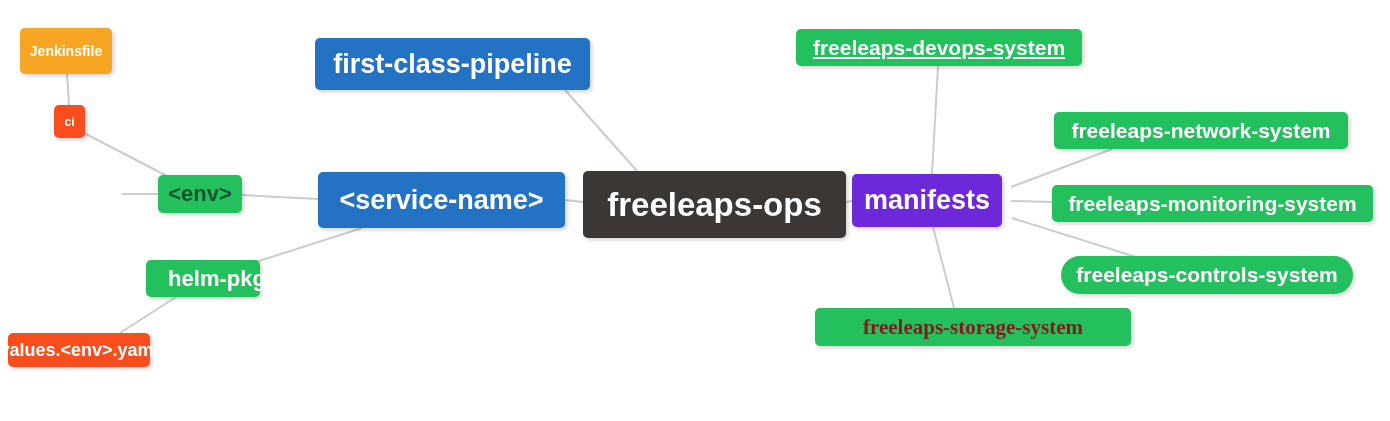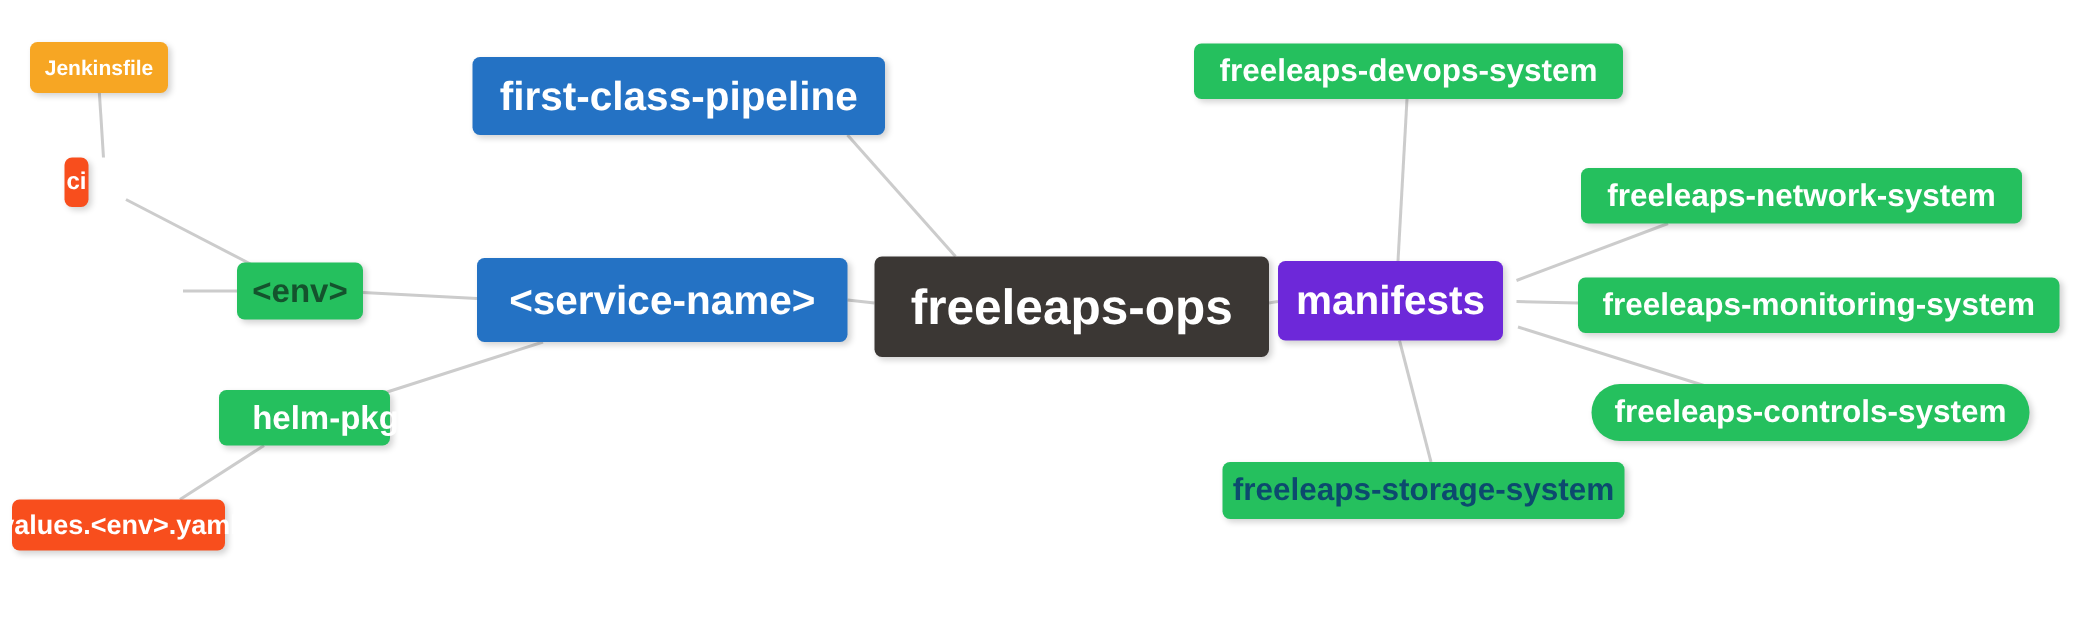--- a/index.html
+++ b/index.html
@@ -53,27 +53,27 @@
       <line x1="565" y1="90" x2="637" y2="171" stroke="#cccccc" stroke-width="2"></line>
       <line x1="565" y1="200" x2="583" y2="202" stroke="#cccccc" stroke-width="2"></line>
       <line x1="846" y1="202" x2="852" y2="201" stroke="#cccccc" stroke-width="2"></line>
       <line x1="932" y1="174" x2="938" y2="66" stroke="#cccccc" stroke-width="2"></line>
       <line x1="1011" y1="187" x2="1112" y2="149" stroke="#cccccc" stroke-width="2"></line>
       <line x1="1011" y1="201" x2="1052" y2="202" stroke="#cccccc" stroke-width="2"></line>
       <line x1="1012" y1="218" x2="1136" y2="257" stroke="#cccccc" stroke-width="2"></line>
       <line x1="933" y1="227" x2="954" y2="308" stroke="#cccccc" stroke-width="2"></line>
     </svg>
 
-  <div class="node" style="left: 20px; top: 28px; width: 92px; height: 34px; font-size: 14px; background: rgb(247, 166, 35); color: rgb(255, 255, 255);">Jenkinsfile</div>
-  <div class="node" style="left: 43px; top: 105px; width: 16px; height: 33px; font-size: 16px; background: rgb(248, 78, 29); color: rgb(255, 255, 255);">ci</div>
+  <div class="node" style="left: 20px; top: 28px; width: 92px; height: 46px; font-size: 14px; background: rgb(247, 166, 35); color: rgb(255, 255, 255);">Jenkinsfile</div>
+  <div class="node" style="left: 54px; top: 105px; width: 31px; height: 33px; font-size: 12px; background: rgb(248, 78, 29); color: rgb(255, 255, 255);">ci</div>
   <div class="node" style="left: 158px; top: 175px; width: 84px; height: 38px; font-size: 22px; background: rgb(37, 192, 94); color: #14532d;">&lt;env&gt;</div>
   <div class="node" style="left: 146px; top: 260px; width: 114px; height: 37px; font-size: 22px; background: rgb(37, 192, 94); color: rgb(255, 255, 255); padding-left: 28px;">helm-pkg</div>
   <div class="node" style="left: 8px; top: 333px; width: 142px; height: 34px; font-size: 18px; background: rgb(248, 78, 29); color: rgb(255, 255, 255);">values.&lt;env&gt;.yaml</div>
   <div class="node" style="left: 315px; top: 38px; width: 275px; height: 52px; font-size: 27px; background: rgb(36, 114, 196); color: rgb(255, 255, 255);">first-class-pipeline</div>
   <div class="node" style="left: 318px; top: 172px; width: 247px; height: 56px; font-size: 27px; background: rgb(36, 114, 196); color: rgb(255, 255, 255);">&lt;service-name&gt;</div>
   <div class="node" style="left: 583px; top: 171px; width: 263px; height: 67px; font-size: 33px; background: rgb(59, 55, 52); color: rgb(255, 255, 255);">freeleaps-ops</div>
   <div class="node" style="left: 852px; top: 174px; width: 150px; height: 53px; font-size: 27px; background: #6d28d9; color: rgb(255, 255, 255);">manifests</div>
-  <div class="node" style="left: 796px; top: 29px; width: 286px; height: 37px; font-size: 21px; background: rgb(37, 192, 94); color: rgb(255, 255, 255);">freeleaps-devops-system</div>
+  <div class="node" style="left: 796px; top: 29px; width: 286px; height: 37px; font-size: 21px; background: rgb(37, 192, 94); color: rgb(255, 255, 255); text-decoration: underline;">freeleaps-devops-system</div>
   <div class="node" style="left: 1054px; top: 112px; width: 294px; height: 37px; font-size: 21px; background: rgb(37, 192, 94); color: rgb(255, 255, 255);">freeleaps-network-system</div>
   <div class="node" style="left: 1052px; top: 185px; width: 321px; height: 37px; font-size: 21px; background: rgb(37, 192, 94); color: rgb(255, 255, 255);">freeleaps-monitoring-system</div>
   <div class="node" style="left: 1061px; top: 256px; width: 292px; height: 38px; font-size: 21px; background: rgb(37, 192, 94); color: rgb(255, 255, 255); border-radius: 19px;">freeleaps-controls-system</div>
-  <div class="node" style="left: 815px; top: 308px; width: 268px; height: 38px; font-size: 21px; background: rgb(37, 192, 94); color: #0c4a6e;">freeleaps-storage-system</div>
+  <div class="node" style="left: 815px; top: 308px; width: 316px; height: 38px; font-size: 21px; background: rgb(37, 192, 94); color: #7f1d1d; font-family: Liberation Serif, serif;">freeleaps-storage-system</div>
 </div>
 
 </body></html>

